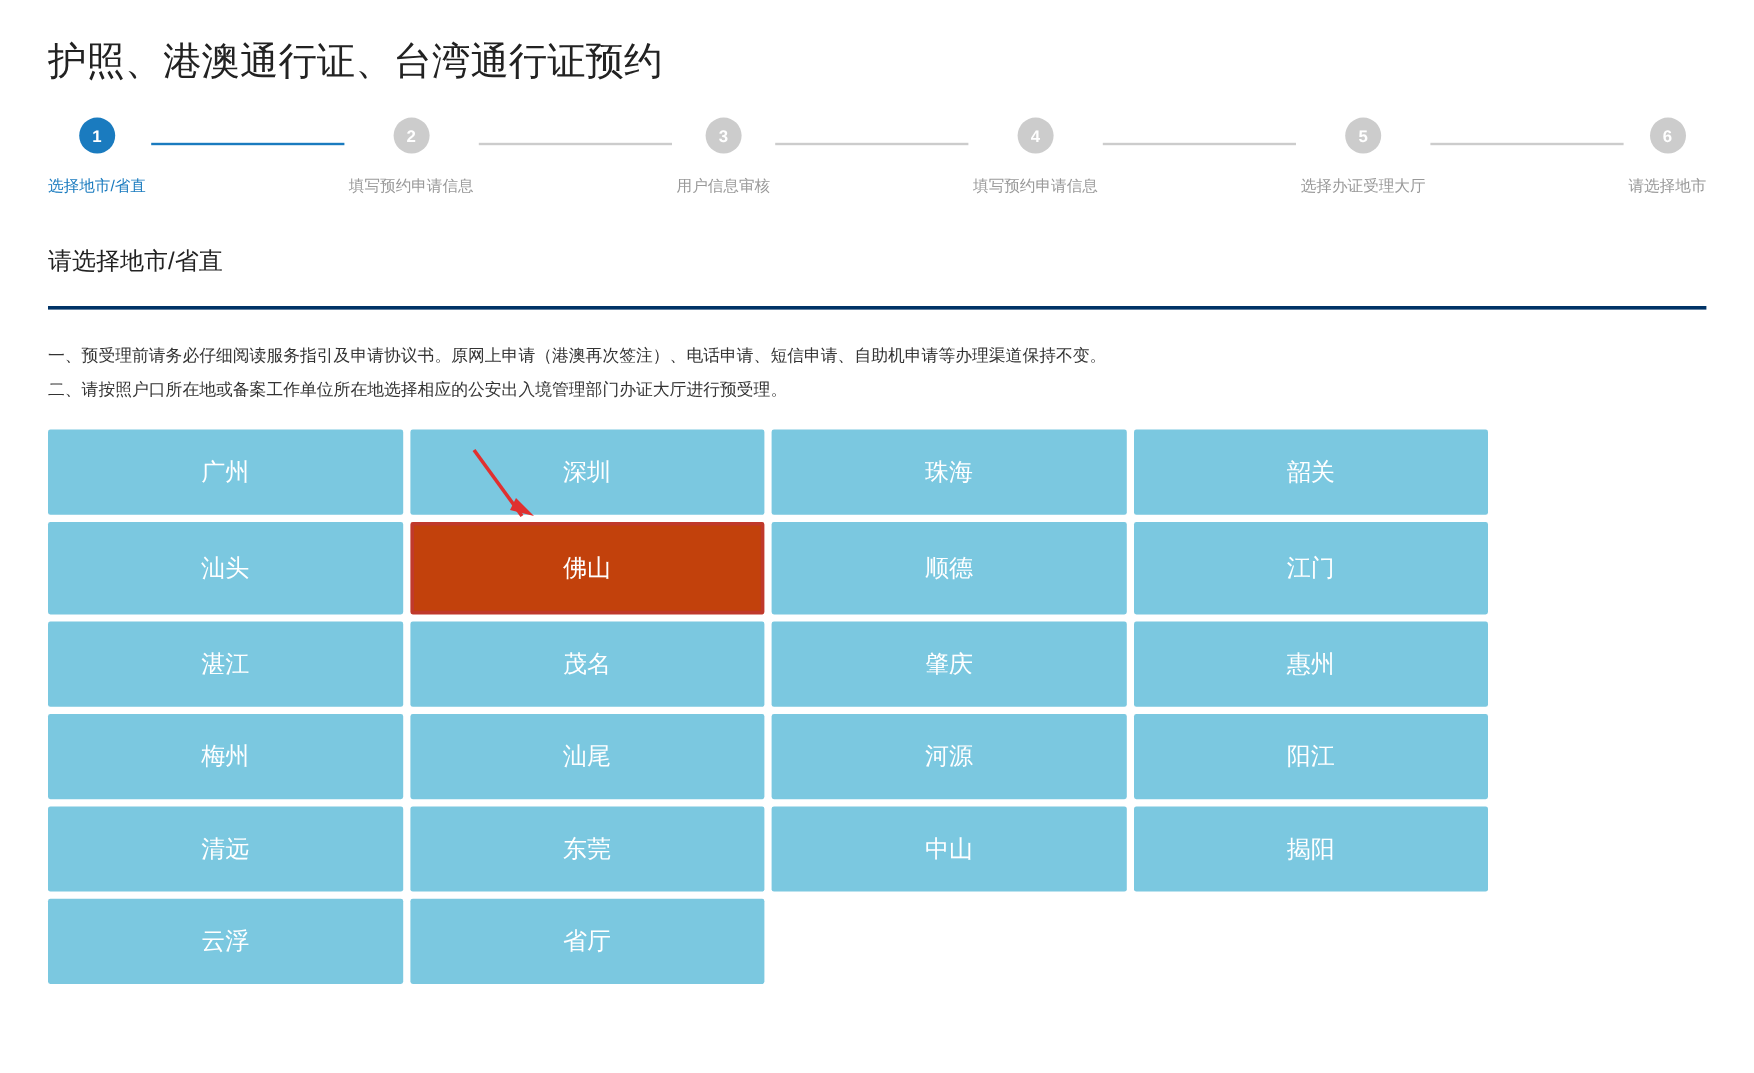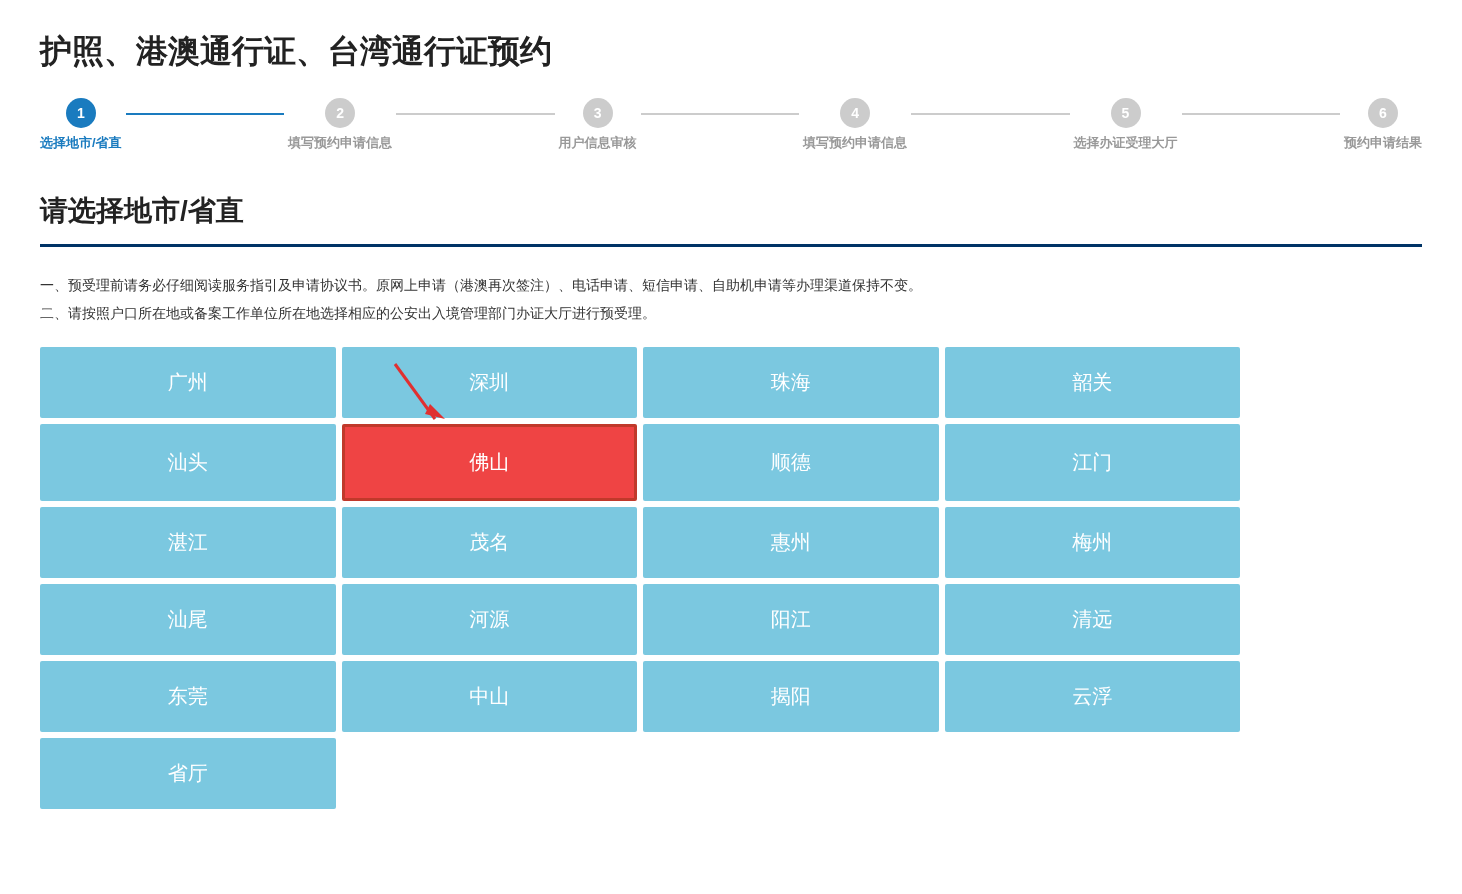--- a/index.html
+++ b/index.html
@@ -4,21 +4,21 @@
   <style>
     * { box-sizing: border-box; margin: 0; padding: 0; }
     body {
       font-family: "Microsoft YaHei", "SimHei", Arial, sans-serif;
       background: #fff;
       color: #333;
       padding: 30px 40px;
     }
     h1 {
       font-size: 32px;
-      font-weight: bold;
+      font-weight: normal;
       color: #222;
       margin-bottom: 24px;
     }
     
     .stepper {
       display: flex;
       align-items: center;
       margin-bottom: 40px;
     }
     .step {
@@ -39,46 +39,45 @@
       color: #fff;
     }
     .step-circle.active {
       background: #1a7bbf;
     }
     .step-circle.inactive {
       background: #ccc;
     }
     .step-label {
       font-size: 13px;
-      margin-top: 6px;
+      margin-top: 18px;
       white-space: nowrap;
-      font-weight: bold;
     }
     .step-label.active {
       color: #1a7bbf;
     }
     .step-label.inactive {
       color: #999;
     }
     .step-line {
       flex: 1;
       height: 2px;
       background: #ccc;
       margin: 0 4px;
       margin-bottom: 22px;
     }
     .step-line.active {
       background: #1a7bbf;
     }
     
     .section-title {
-      font-size: 28px;
-      font-weight: bold;
+      font-size: 20px;
+      font-weight: normal;
       color: #222;
-      padding-bottom: 14px;
+      padding-bottom: 24px;
       border-bottom: 3px solid #003366;
       margin-bottom: 24px;
     }
     
     .notice {
       font-size: 14px;
       color: #333;
       line-height: 2;
       margin-bottom: 20px;
       margin-top: 10px;
@@ -95,21 +94,21 @@
       color: #fff;
       border: none;
       padding: 22px 10px;
       font-size: 20px;
       cursor: pointer;
       text-align: center;
       border-radius: 2px;
       transition: background 0.2s;
     }
     .city-btn.selected {
-      background: #ef4444;
+      background: #c2410c;
       border: 3px solid #c0392b;
     }
   </style>
 </head>
 <body>
 
 <h1>护照、港澳通行证、台湾通行证预约</h1>
 
 <div class="stepper">
 <div class="step">
@@ -132,21 +131,21 @@
       <div class="step-label inactive">填写预约申请信息</div>
     </div>
     <div class="step-line "></div>
     <div class="step">
       <div class="step-circle inactive">5</div>
       <div class="step-label inactive">选择办证受理大厅</div>
     </div>
     <div class="step-line "></div>
     <div class="step">
       <div class="step-circle inactive">6</div>
-      <div class="step-label inactive">预约申请结果</div>
+      <div class="step-label inactive">请选择地市</div>
     </div>
   </div>
 
 <div class="section-title">请选择地市/省直</div>
 
 <div class="notice">
   <div>一、预受理前请务必仔细阅读服务指引及申请协议书。原网上申请（港澳再次签注）、电话申请、短信申请、自助机申请等办理渠道保持不变。</div>
   <div>二、请按照户口所在地或备案工作单位所在地选择相应的公安出入境管理部门办证大厅进行预受理。</div>
 </div>
 
@@ -157,20 +156,21 @@
     <button class="city-btn">韶关</button>
     <button class="city-btn">汕头</button>
     <button class="city-btn selected" style="position: relative;">佛山<svg width="80" height="70" style="position: absolute; top: -68px; left: 30px; pointer-events: none;">
         <line x1="20" y1="5" x2="60" y2="60" stroke="#e03030" stroke-width="3"></line>
         <polygon points="50,55 70,60 55,45" fill="#e03030"></polygon>
       </svg></button>
     <button class="city-btn">顺德</button>
     <button class="city-btn">江门</button>
     <button class="city-btn">湛江</button>
     <button class="city-btn">茂名</button>
+    <button class="city-btn">肇庆</button>
     <button class="city-btn">惠州</button>
     <button class="city-btn">梅州</button>
     <button class="city-btn">汕尾</button>
     <button class="city-btn">河源</button>
     <button class="city-btn">阳江</button>
     <button class="city-btn">清远</button>
     <button class="city-btn">东莞</button>
     <button class="city-btn">中山</button>
     <button class="city-btn">揭阳</button>
     <button class="city-btn">云浮</button>

